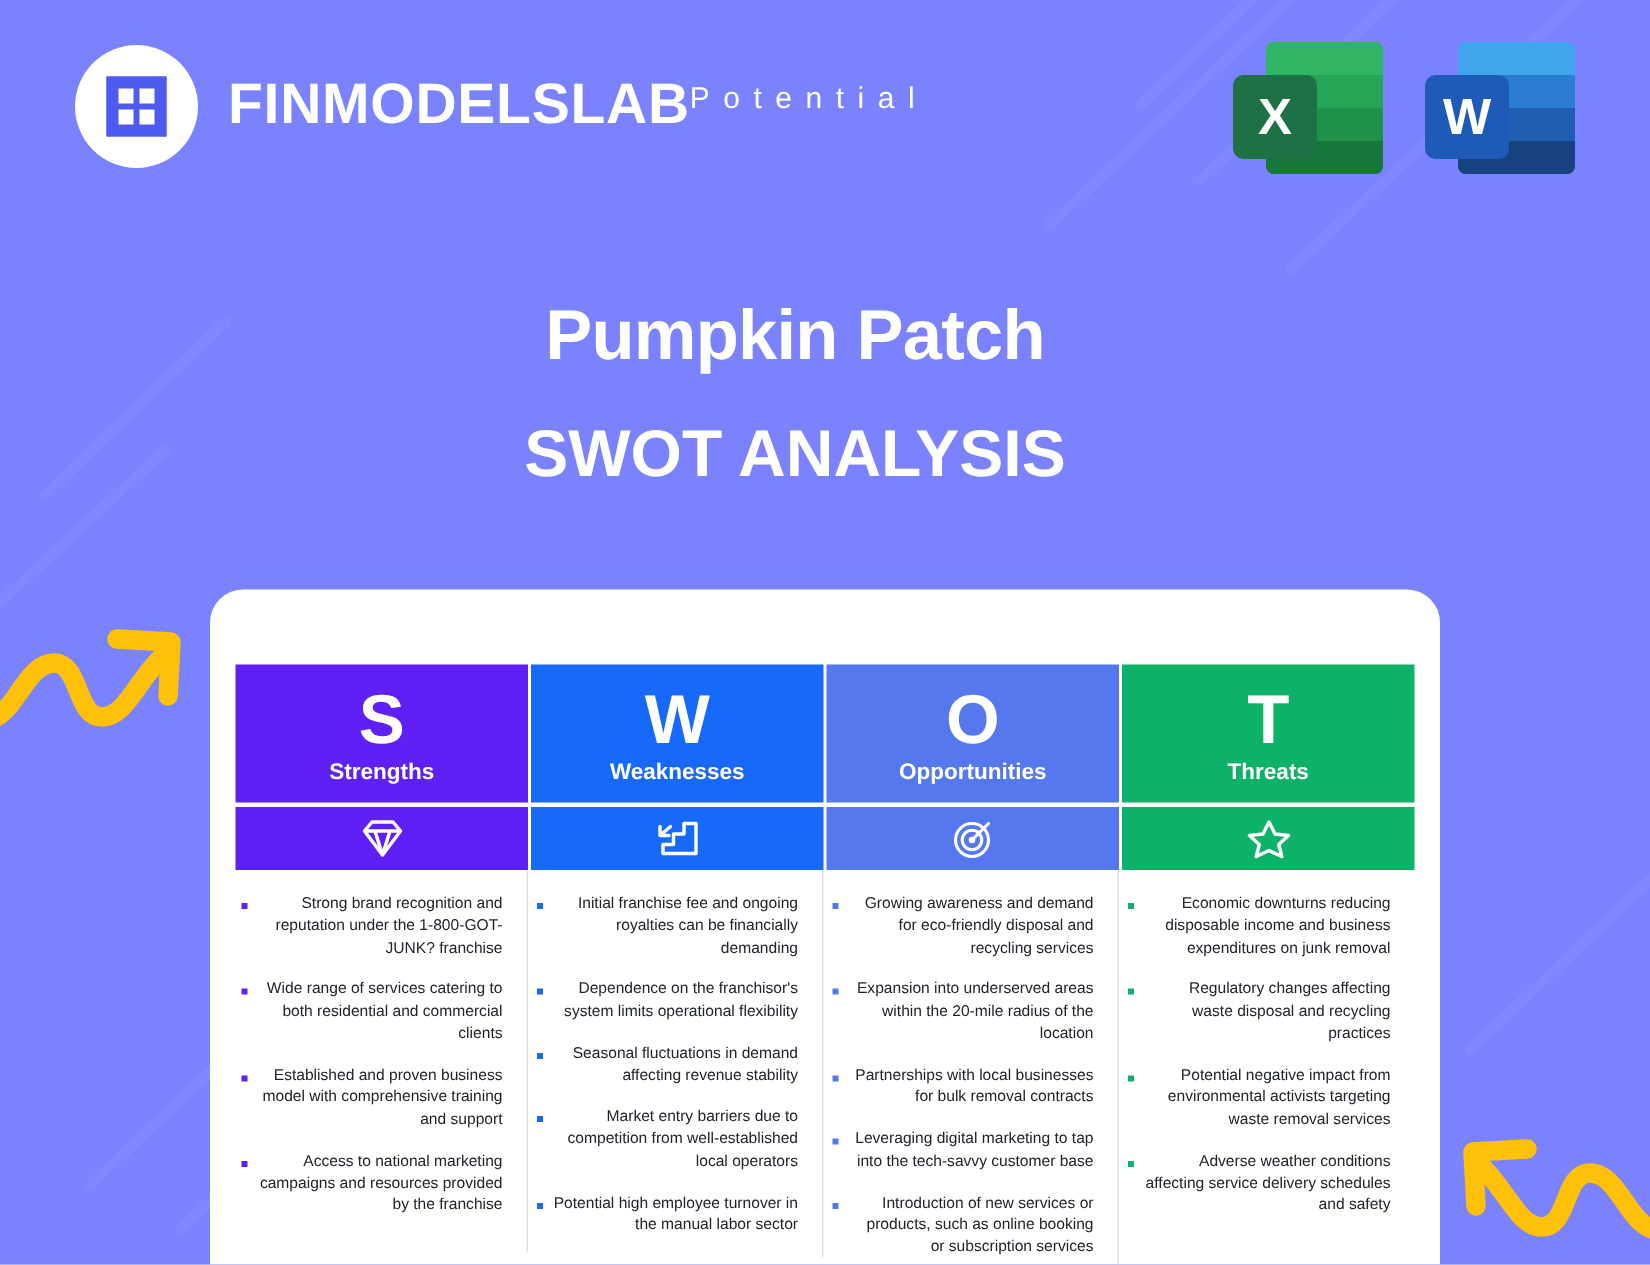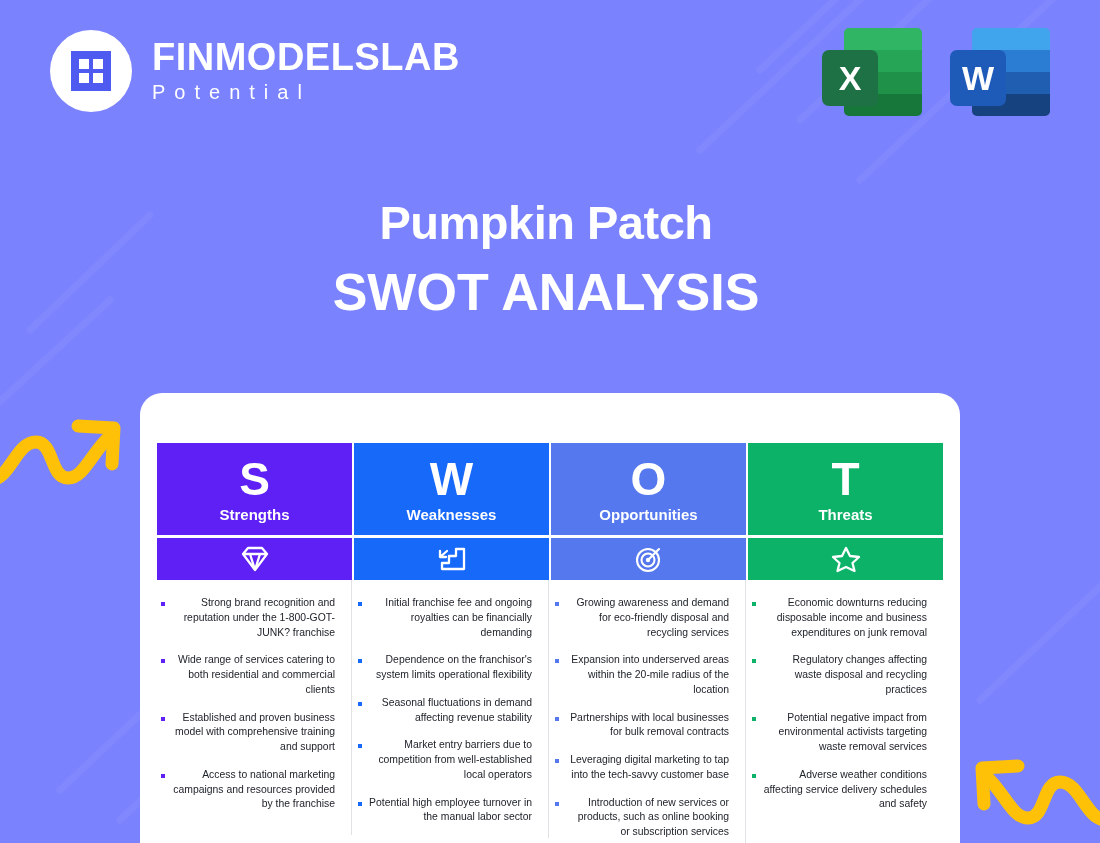--- a/index.html
+++ b/index.html
@@ -36,21 +36,21 @@
     width: 40px; height: 40px;
     border: 4px solid #4f5bf0;
     display: grid;
     grid-template-columns: 1fr 1fr;
     grid-template-rows: 1fr 1fr;
     gap: 4px;
     padding: 4px;
     background: #4f5bf0;
   }
   .logo-grid i { background: #ffffff; display: block; }
-  .logo-text { display: flex; flex-direction: column; }
+  .logo-text { display: flex; flex-direction: row; }
   .logo-name {
     color: #ffffff;
     font-size: 38px;
     font-weight: bold;
     letter-spacing: .5px;
     line-height: 1.05;
   }
   .logo-sub {
     color: #ffffff;
     font-size: 20px;
@@ -74,36 +74,36 @@
   .oi-tile {
     position: absolute; left: 0; top: 22px;
     width: 56px; height: 56px; border-radius: 7px;
     display: flex; align-items: center; justify-content: center;
     color: #fff; font-size: 34px; font-weight: bold;
     font-family: "Liberation Sans", sans-serif;
   }
 
   
   .titles {
-    position: absolute; top: 196px; left: 16px; width: 1060px;
+    position: absolute; top: 196px; left: 0; width: 1060px;
     text-align: center;
   }
   .title-main {
     color: #ffffff;
     font-size: 47px;
     font-weight: bold;
     letter-spacing: -0.5px;
     line-height: 1.15;
   }
   .title-sub {
     color: #ffffff;
-    font-size: 52px;
+    font-size: 44px;
     font-weight: bold;
     letter-spacing: 0px;
-    margin-top: 12px;
+    margin-top: 28px;
   }
 
   
   .arrow-left  { position: absolute; left: -12px; top: 402px; }
   .arrow-right { position: absolute; right: -8px; top: 742px; }
 
   
   .card {
     position: absolute;
     left: 140px; top: 393px;

